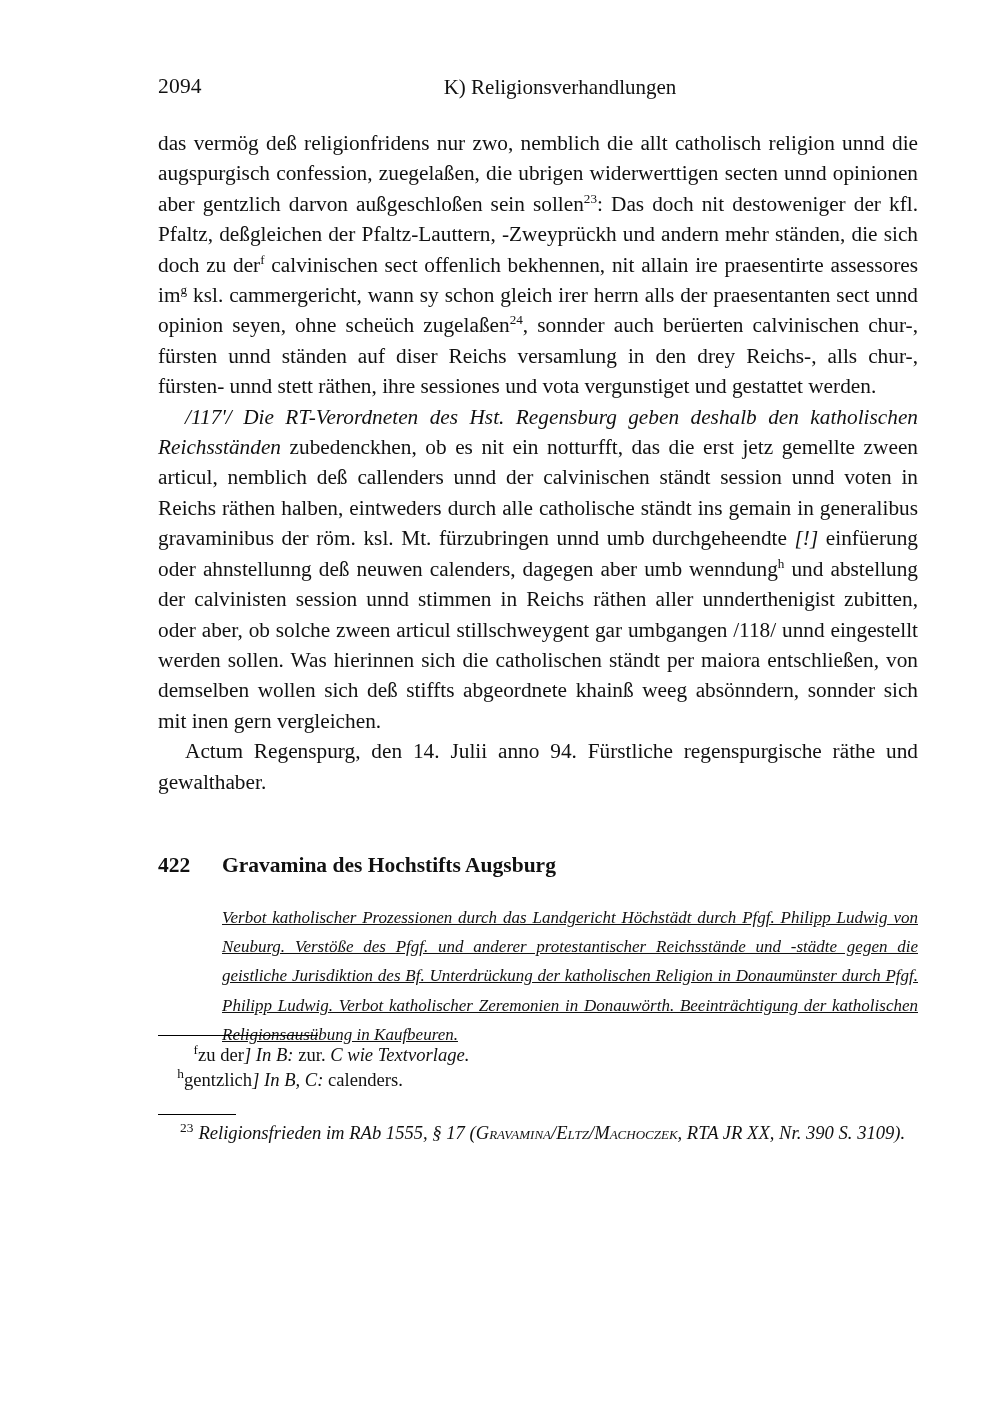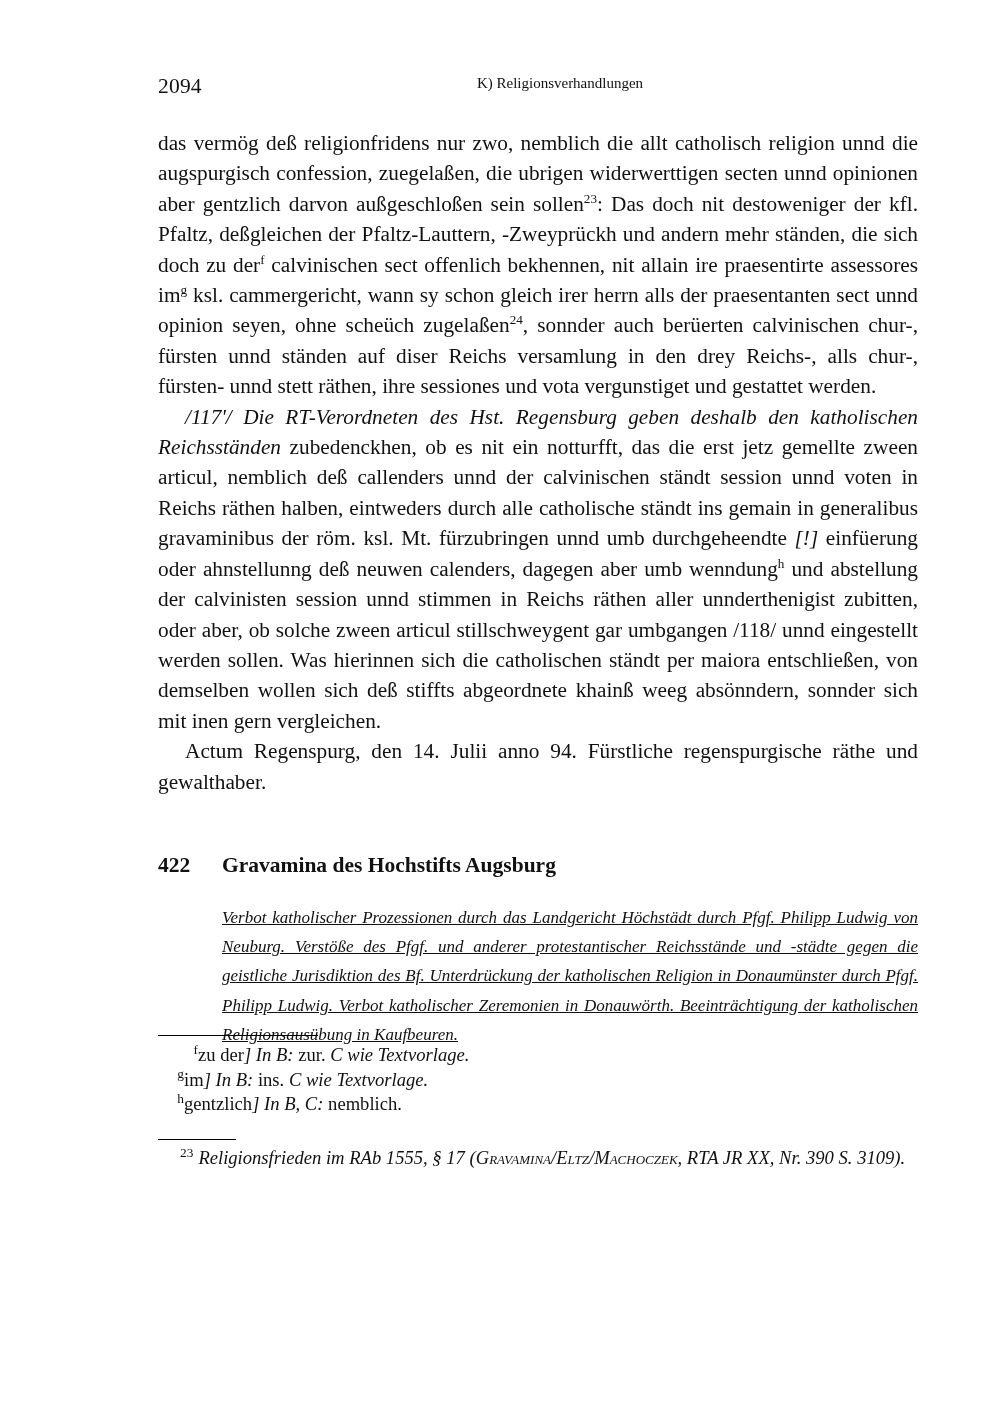--- a/index.html
+++ b/index.html
@@ -36,21 +36,21 @@
     top: 0;
     font-size: 21.5px;
     letter-spacing: 0.2px;
   }
   .runhead-title {
     position: absolute;
     left: 4px;
     right: 0;
     top: 1px;
     text-align: center;
-    font-size: 15px;
+    font-size: 21px;
     padding-left: 40px;
   }
 
   
   .body-block {
     margin-top: 8px;
     font-size: 21.3px;
     line-height: 30.4px;
     text-align: justify;
     text-justify: inter-word;
@@ -184,23 +184,22 @@
 
   <div class="regest">Verbot katholischer Prozessionen durch das Landgericht Höchstädt durch Pfgf. Philipp Ludwig von Neuburg. Verstöße des Pfgf. und anderer protestantischer Reichsstände und -städte gegen die geistliche Jurisdiktion des Bf. Unterdrückung der katholischen Religion in Donaumünster durch Pfgf. Philipp Ludwig. Verbot katholischer Zeremonien in Donauwörth. Beeinträchtigung der katholischen Religionsausübung in Kaufbeuren.</div>
 
   <div class="apparatus">
 
     <div class="fn-rule-long"></div>
 
     <div class="varnotes">
       <p class="varnote"><span class="vn-sig indent-more">f</span><span>zu der</span><span class="it">]</span><span class="it"> In B: </span><span>zur. </span><span class="it">C wie Textvorlage.</span></p>
 
-      <p class="varnote"><span class="vn-sig">g</span><span>im</span><span class="it">]</span><span class="it"> In B: </span><span>ins. </span><span class="it">C wie Textvorlage.</span></p>
-
-      <p class="varnote"><span class="vn-sig">h</span><span>gentzlich</span><span class="it">]</span><span class="it"> In B, C: </span><span>nemblich.</span></p>
+
+      <p class="varnote"><span class="vn-sig">h</span><span>gentzlich</span><span class="it">]</span><span class="it"> In B, C: </span><span>calenders.</span></p>
     </div>
 
     <div class="numnotes">
       <div class="fn-rule-short"></div>
 
       <p class="numnote"><span class="nn-num">23</span><span class="it">Religionsfrieden im RAb 1555, § 17 (</span><span class="sc">Gravamina/Eltz/Machoczek</span><span class="it">, RTA JR XX, Nr. 390 S. 3109).</span></p>
 
     </div>
 
   </div>

